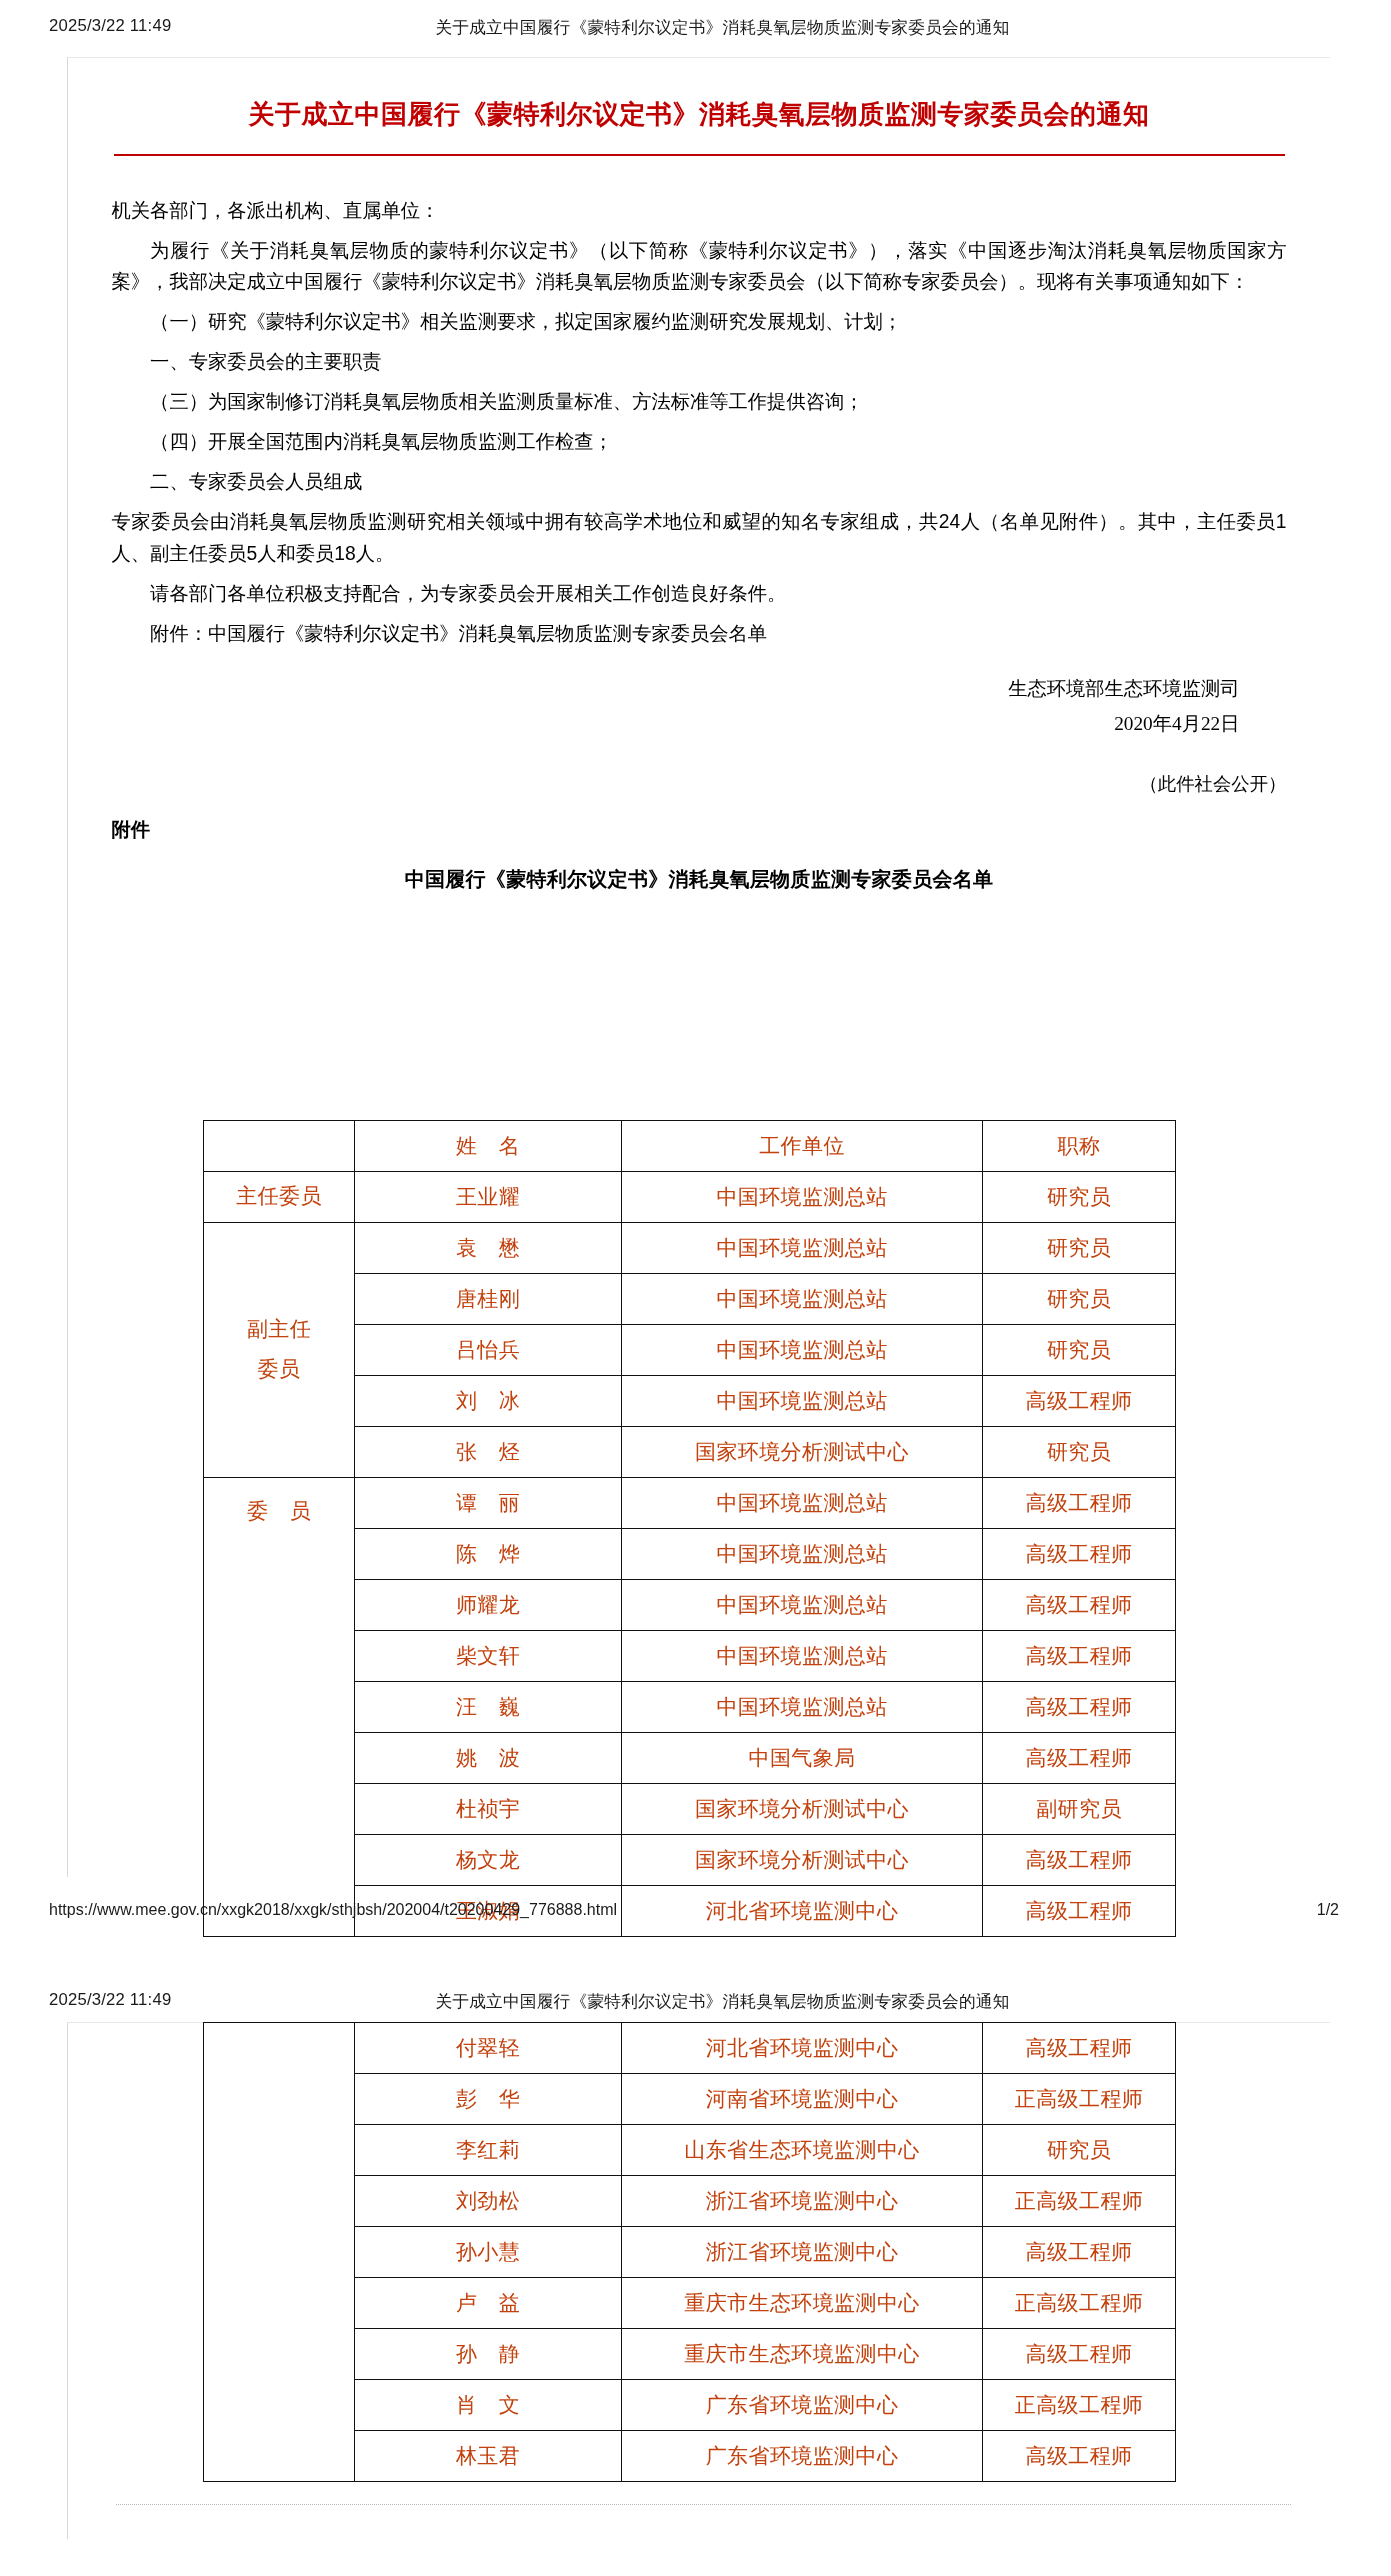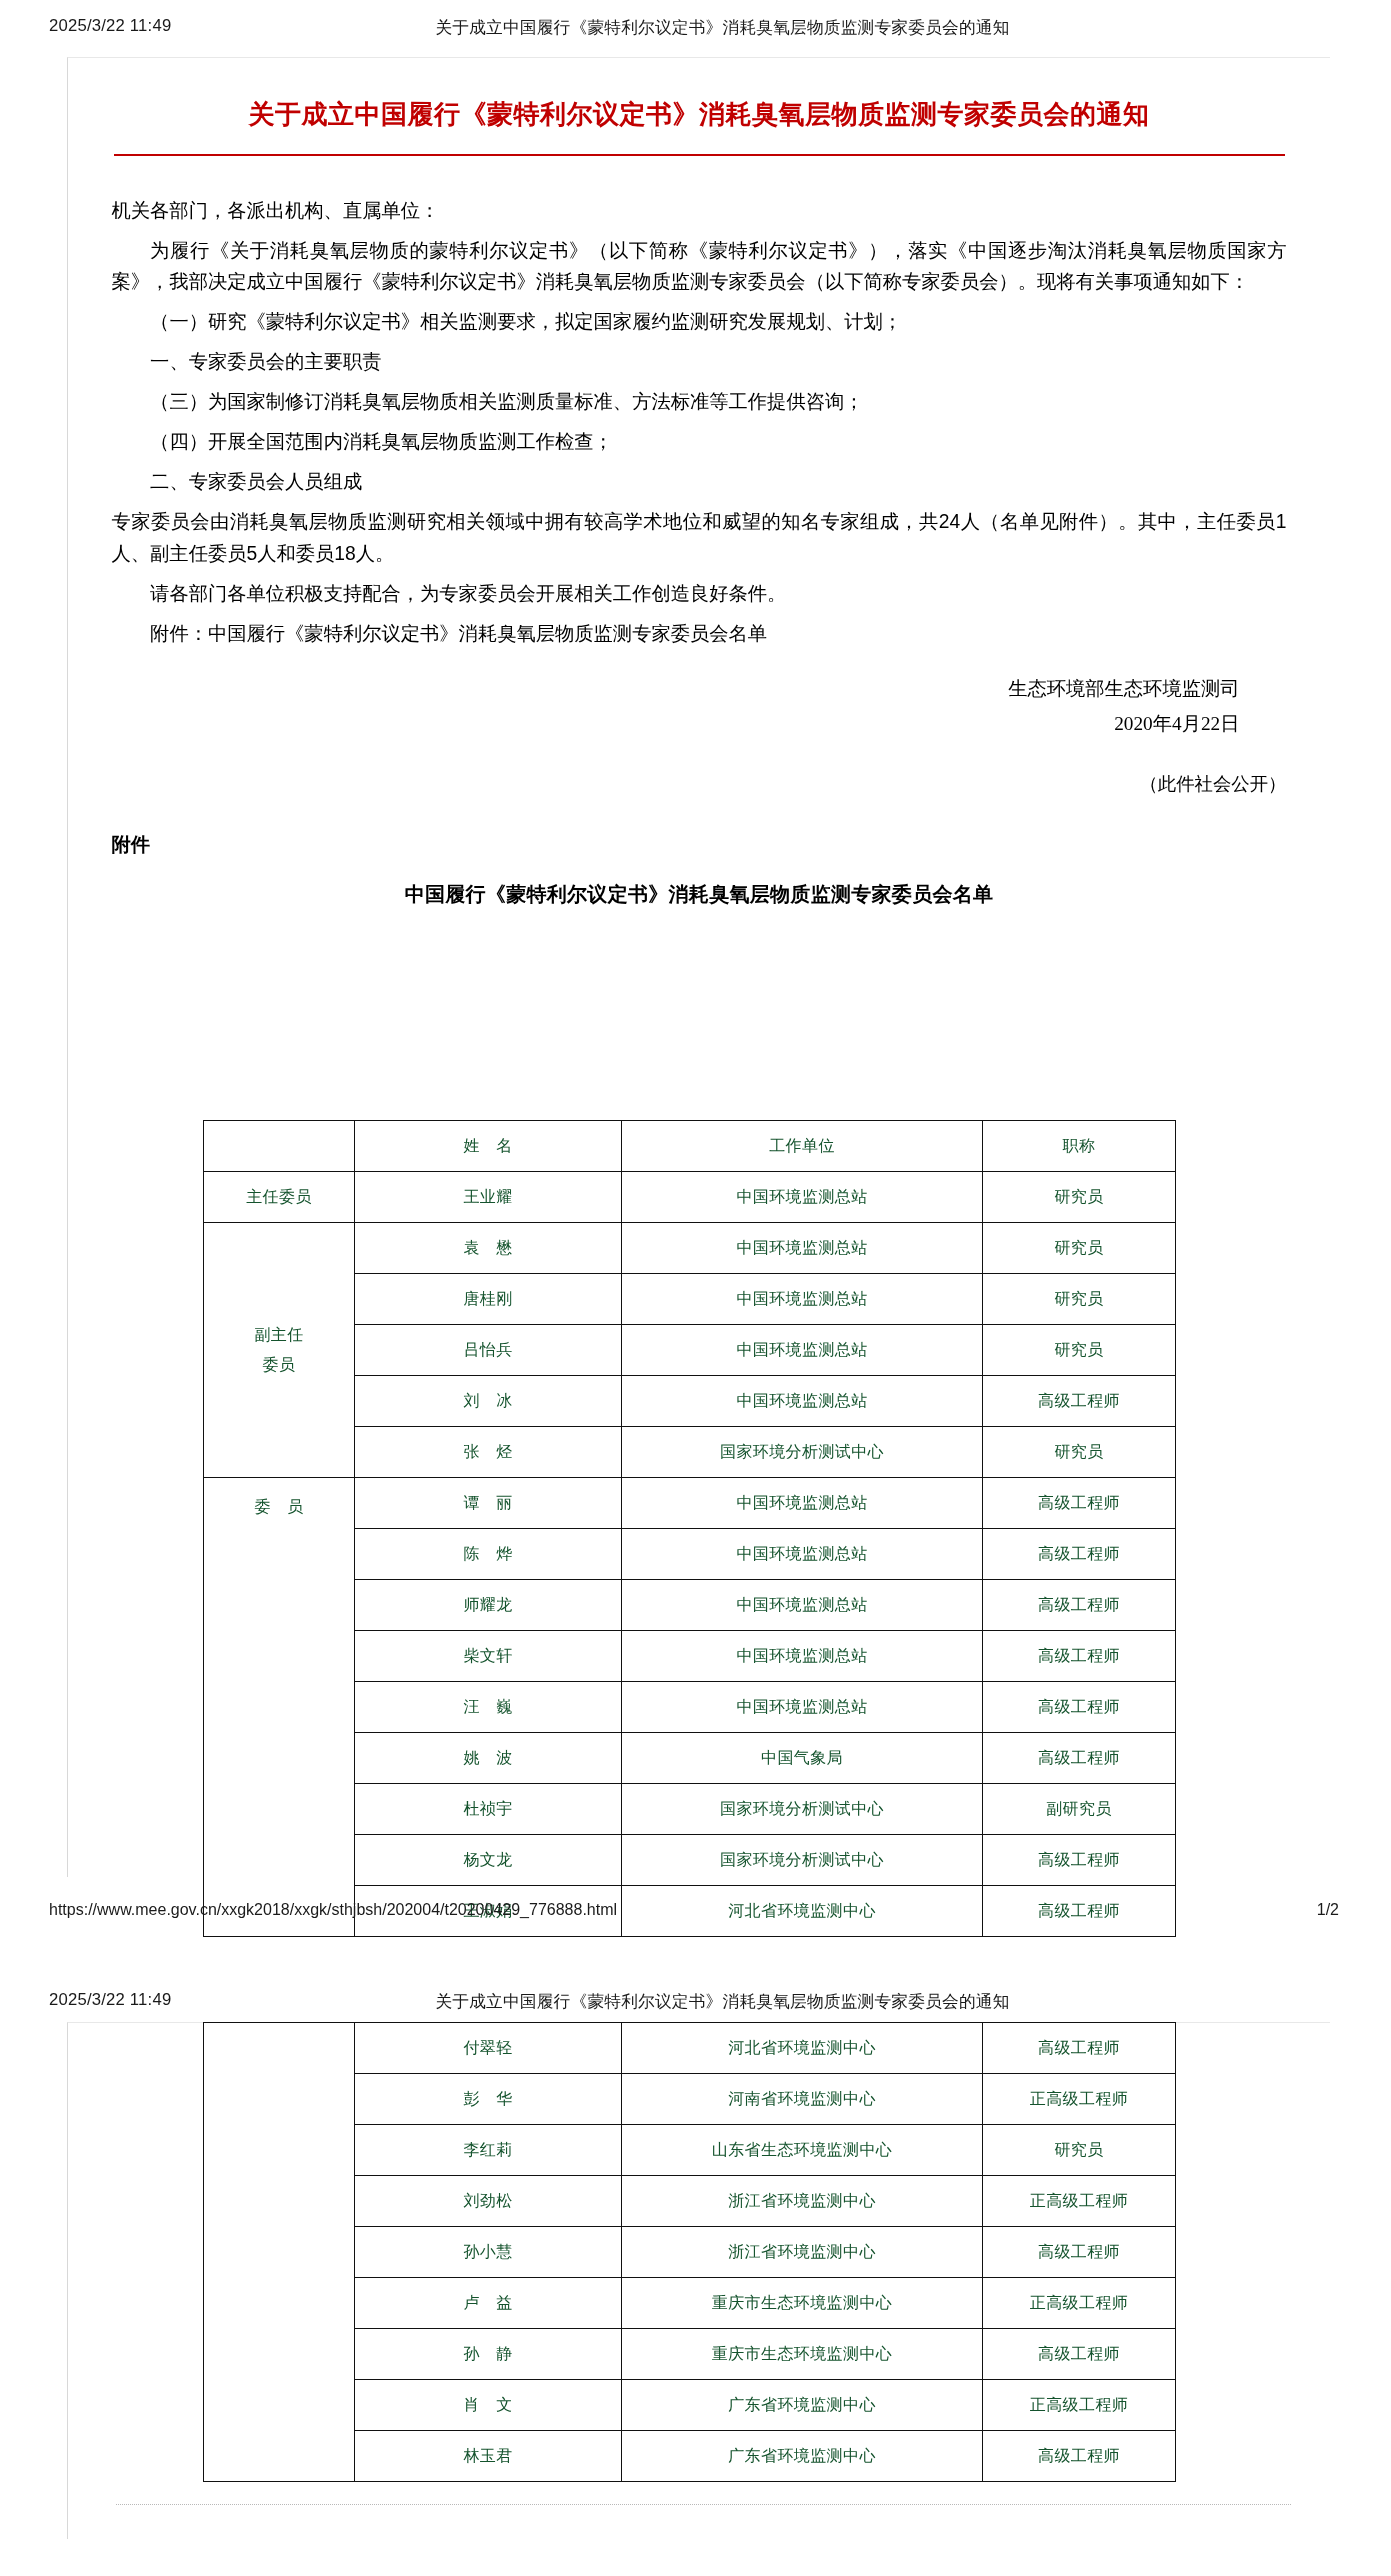--- a/index.html
+++ b/index.html
@@ -120,21 +120,21 @@
   }
 
   .note-open {
     width: 1175px;
     margin: 30px auto 0 auto;
     font-size: 18.4px;
     text-align: right;
   }
   .attach-label {
     width: 1175px;
-    margin: 35px auto 0 auto;
+    margin: 20px auto 0 auto;
     font-size: 19.3px;
     font-weight: bold;
   }
 
   .attach-title {
     width: 1175px;
     margin: 23px auto 0 auto;
     text-align: center;
     font-size: 20px;
     font-weight: bold;
@@ -145,22 +145,22 @@
   .roster-wrap {
     position: absolute;
     left: 203px;
     width: 972px;
   }
   table.roster {
     width: 972px;
     border-collapse: collapse;
     table-layout: fixed;
     font-family: "Liberation Serif", "DejaVu Serif", serif;
-    font-size: 16px;
-    color: #14532d;
+    font-size: 21px;
+    color: #c2410c;
   }
   table.roster col.c-role  { width: 151px; }
   table.roster col.c-name  { width: 267px; }
   table.roster col.c-org   { width: 361px; }
   table.roster col.c-title { width: 193px; }
 
   table.roster td {
     border: 0.9px solid #111;
     text-align: center;
     vertical-align: middle;

